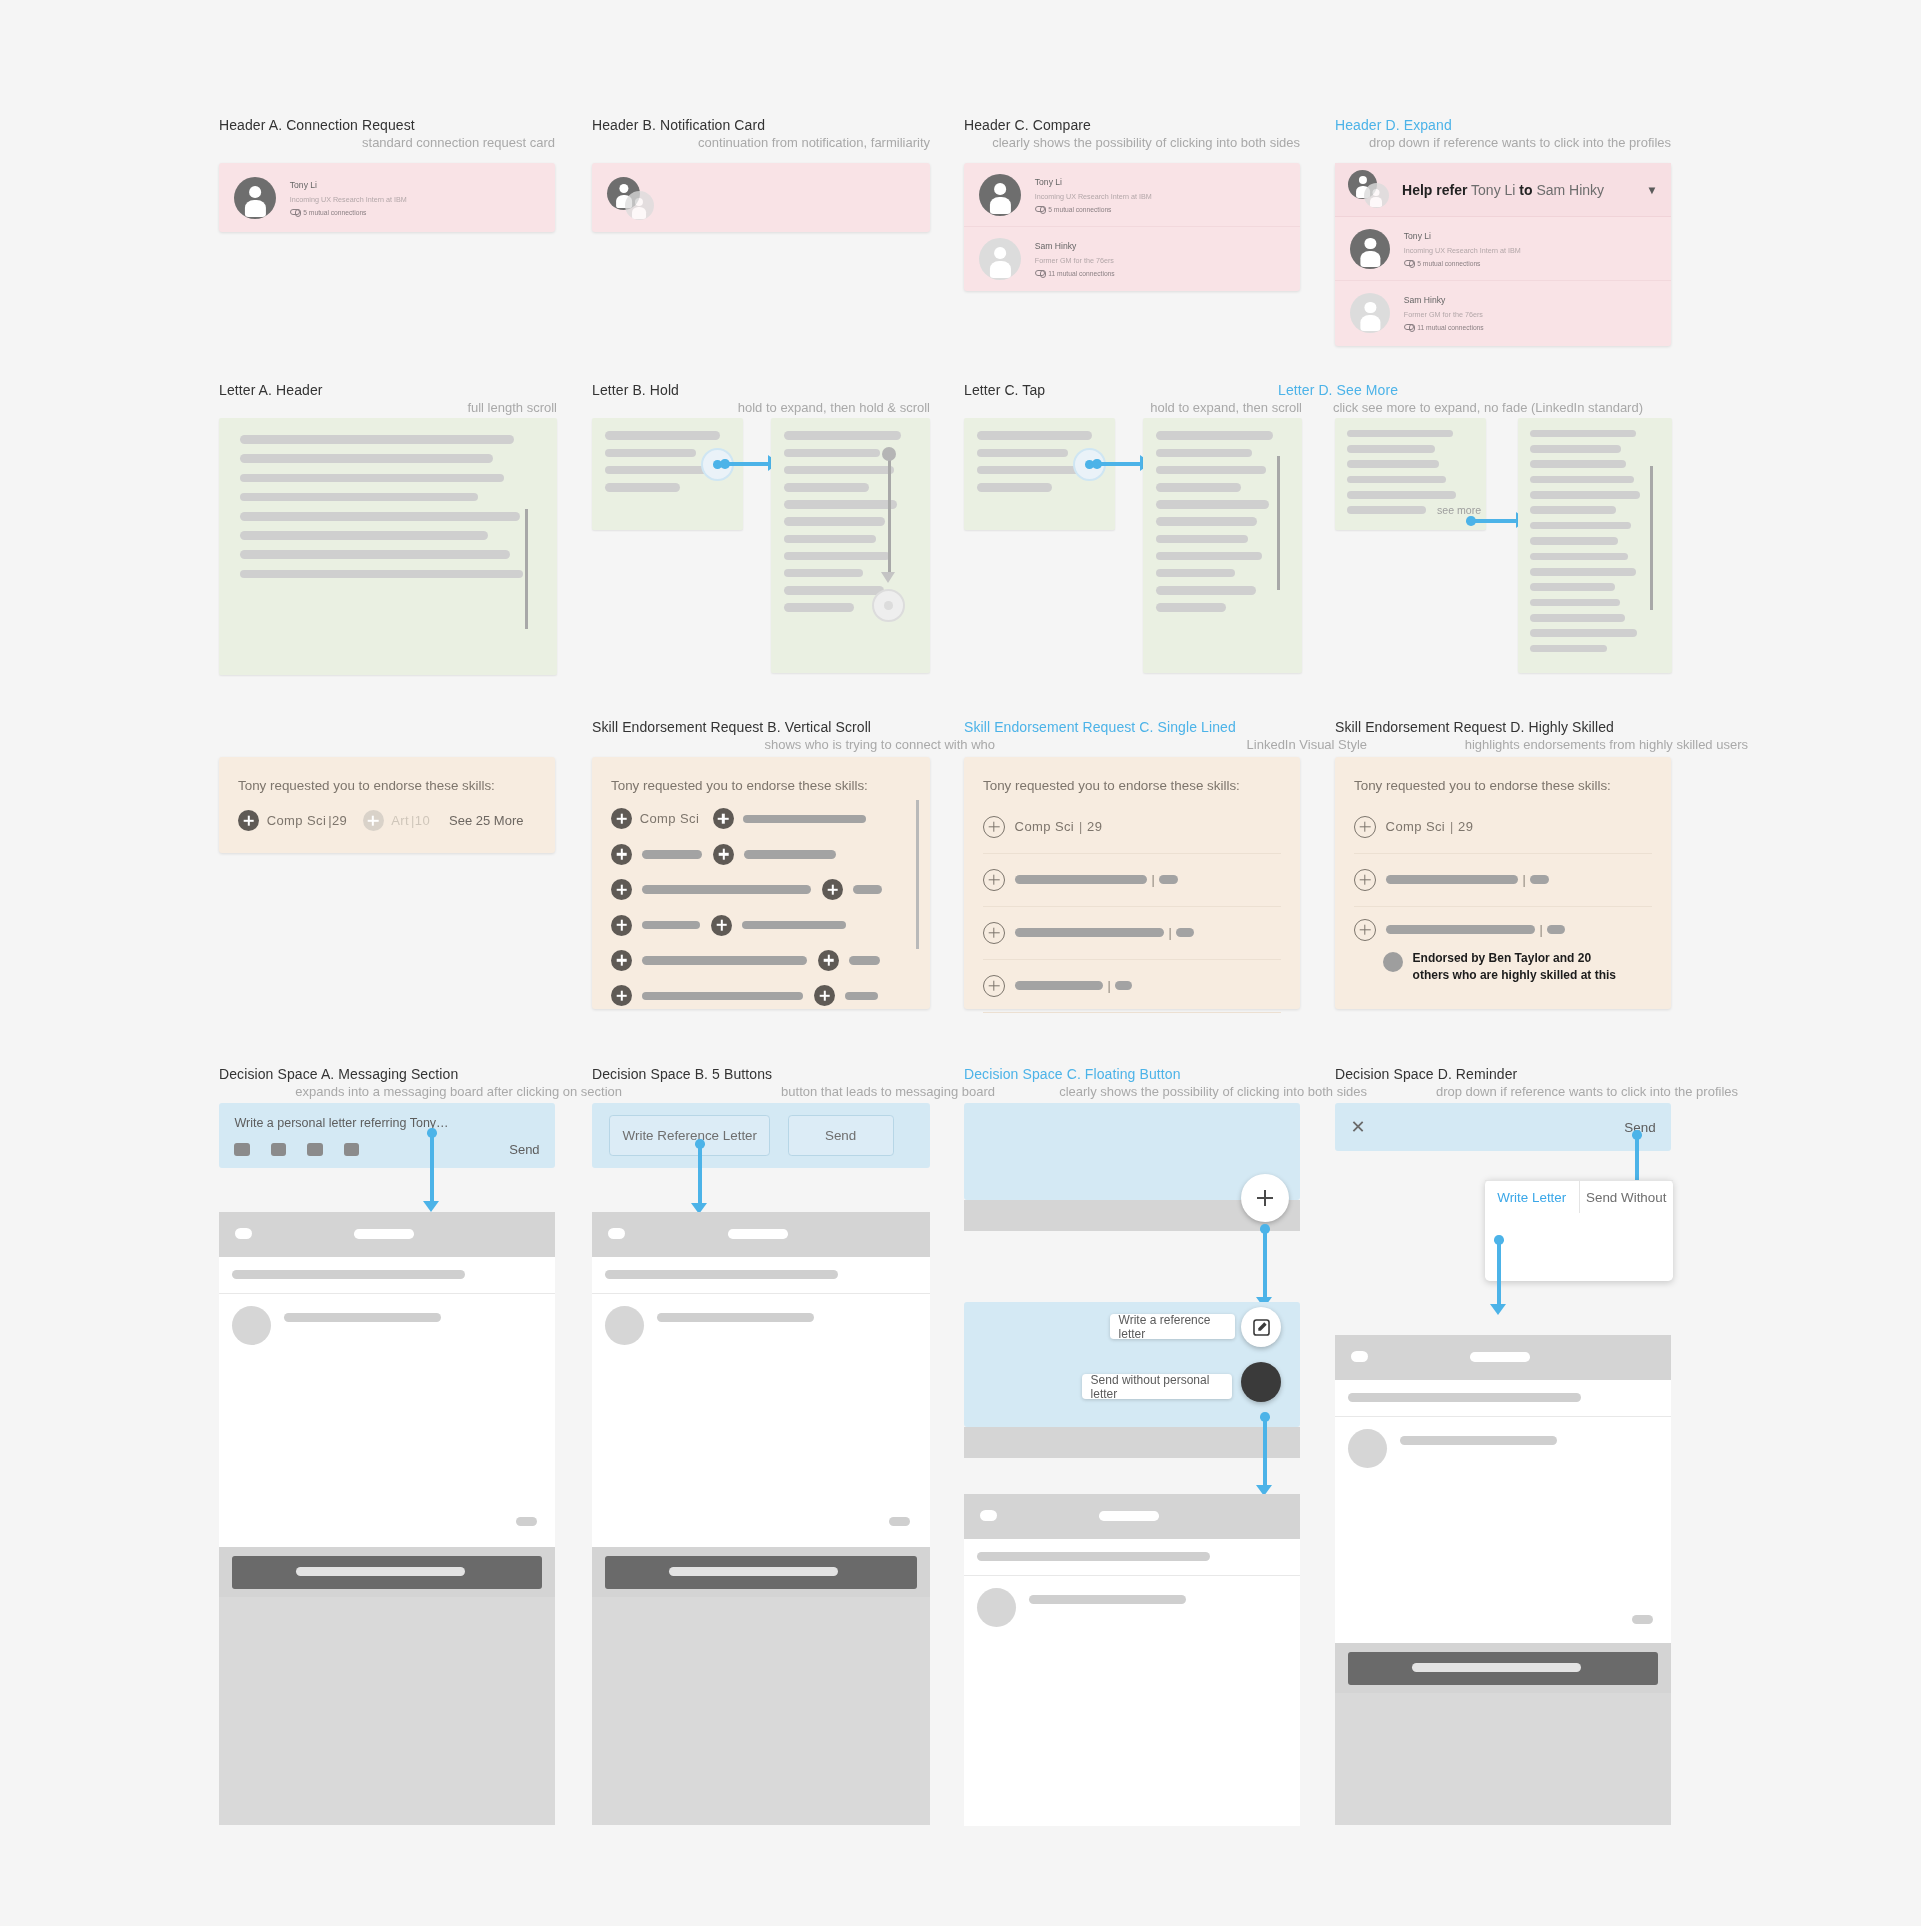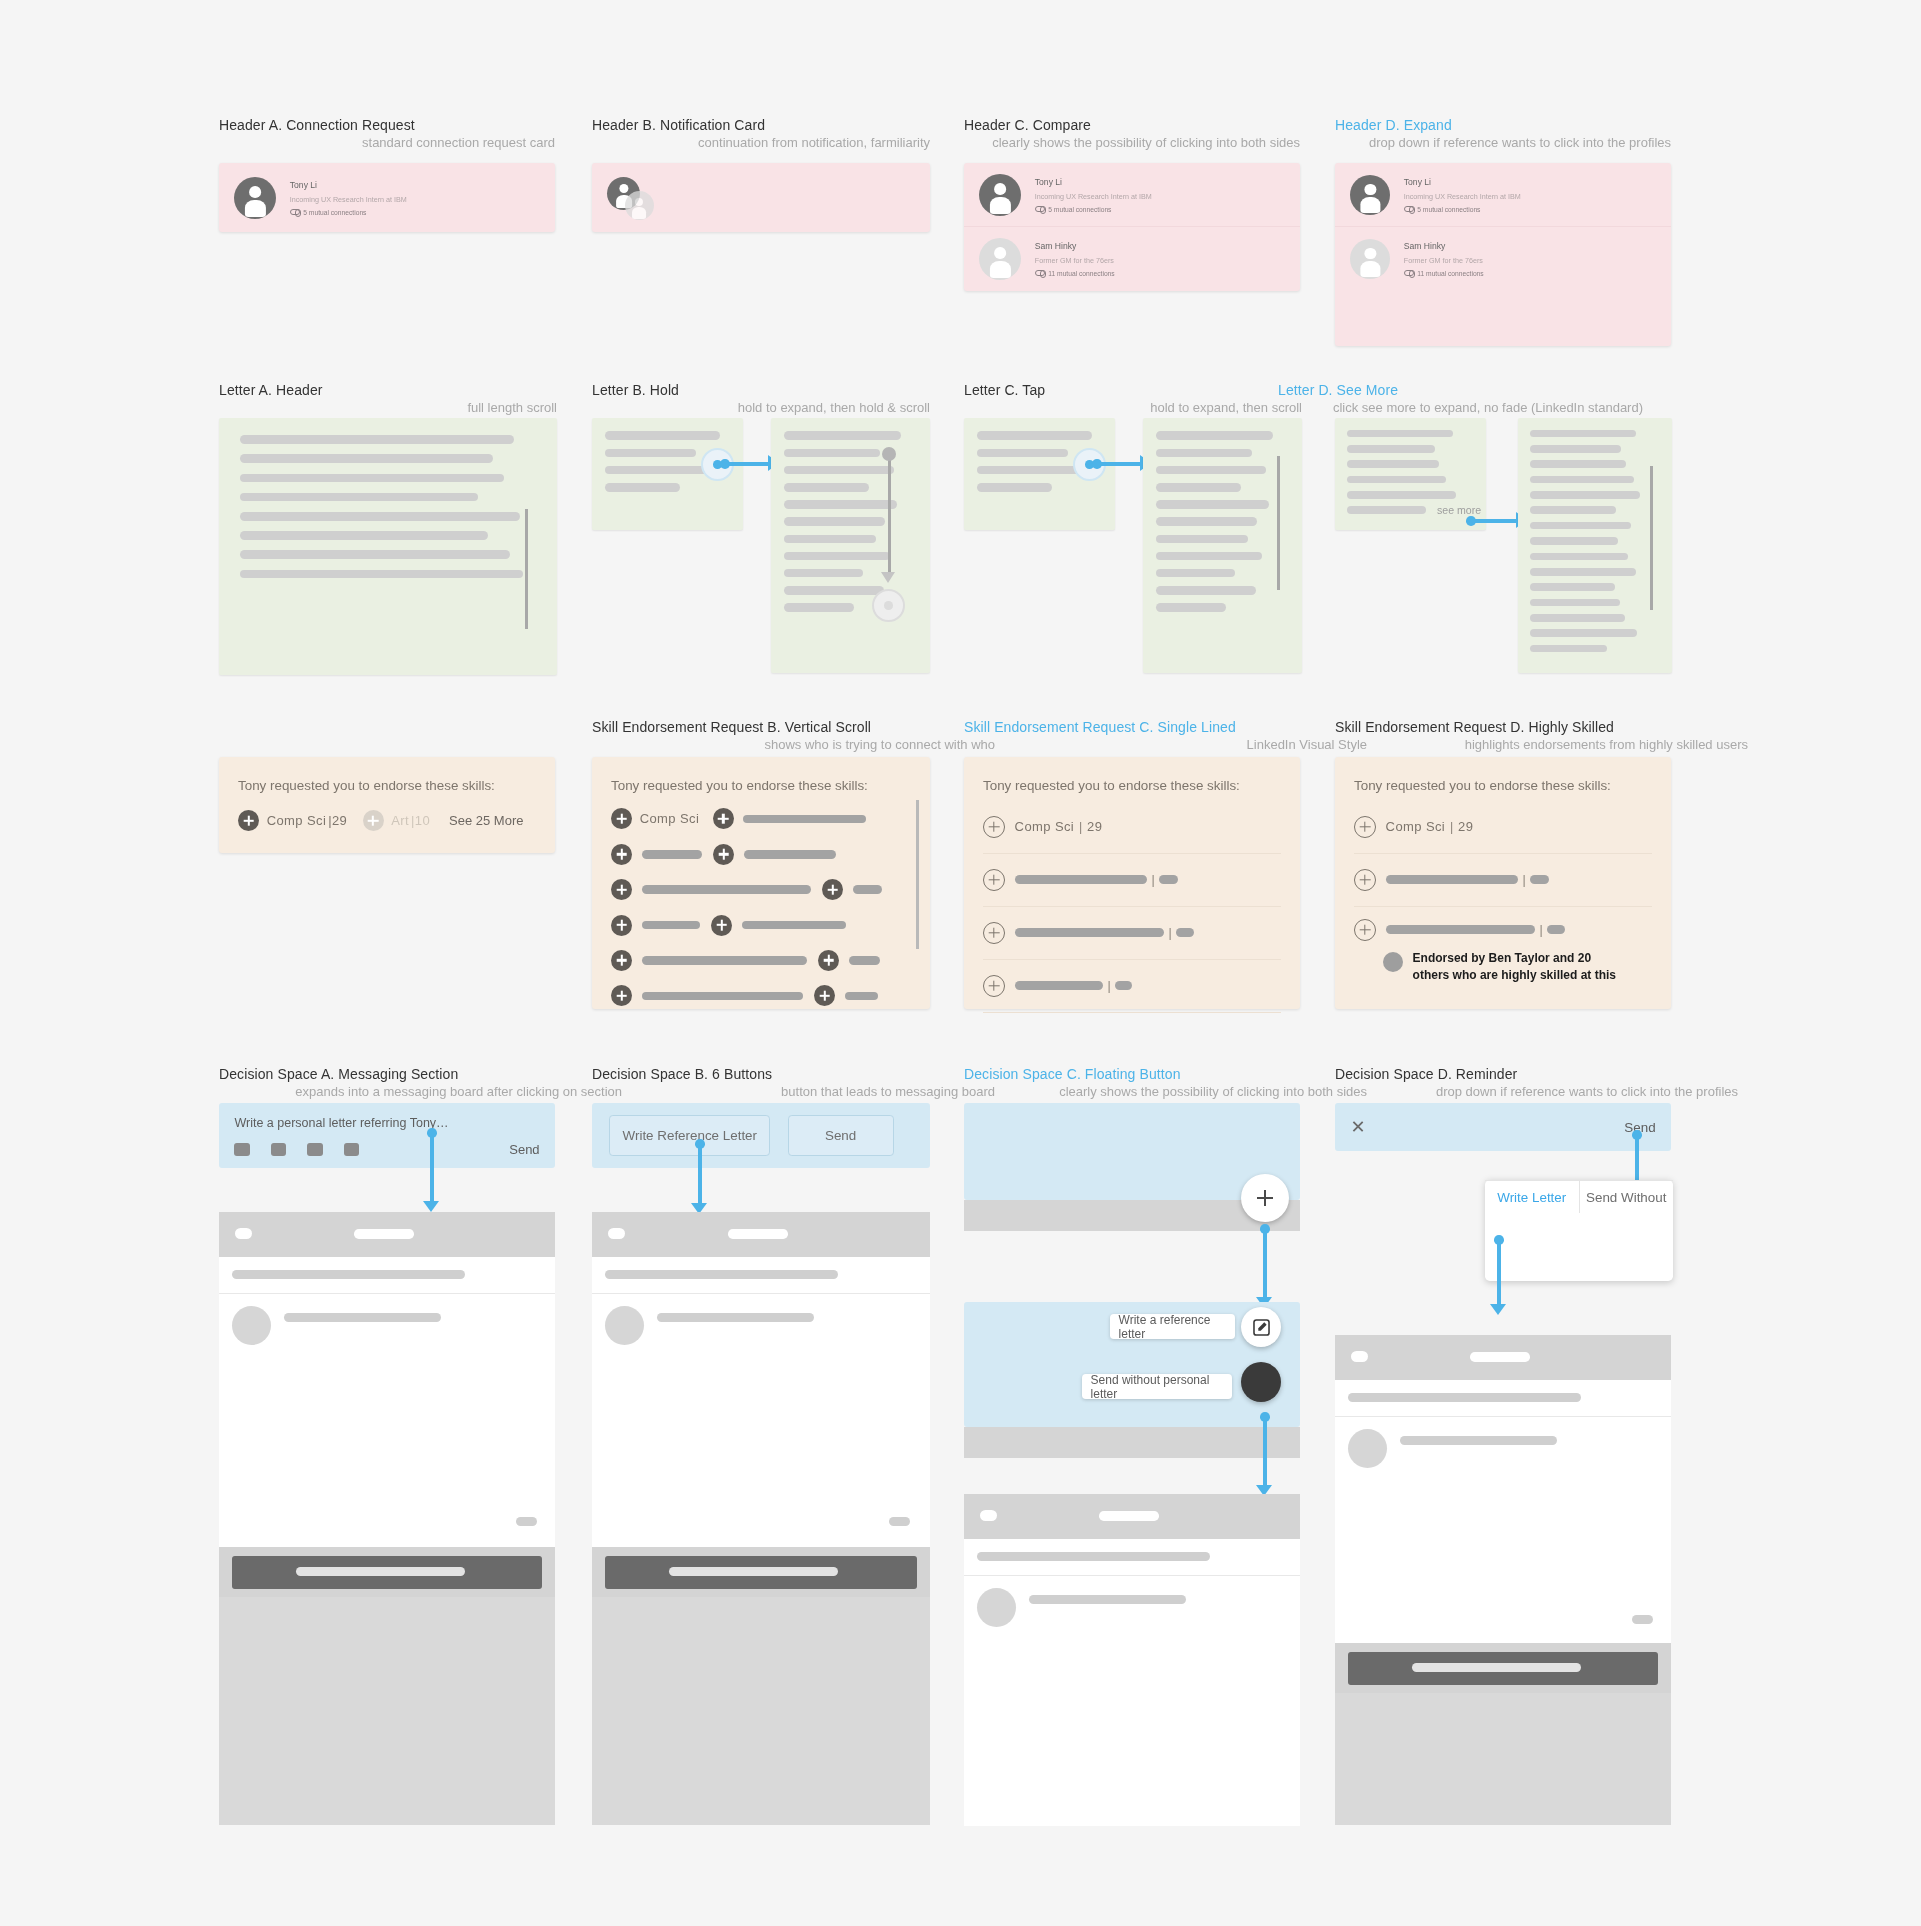--- a/index.html
+++ b/index.html
@@ -167,20 +167,33 @@
         </div>
       </div>
     </div>
   </div>
 
   <div class="col" style="left:1335px; top:117px; width:336px;">
     <div class="sec-title accent">Header D. Expand</div>
     <div class="sec-sub">drop down if reference wants to click into the profiles</div>
     <div class="pink-card" style="margin-top:13.4px; width:336px; height:183px;">
 
+      <div style="height:54px; display:flex; align-items:center; padding:0 13.4px; background:#f7dfe3; border-bottom:1px solid #f0d3d8;">
+        <div style="position:relative; width:46px; height:40px; flex:none;">
+          <div class="avatar" style="width:29px;height:29px;position:absolute;left:0;top:0;"></div>
+          <div class="avatar light" style="width:25px;height:25px;position:absolute;left:15.4px;top:13.4px;opacity:.8;"></div>
+        </div>
+        <div style="margin-left:7.7px; font-size:14px; color:#6d6d6d; white-space:nowrap;">
+          <b style="color:#222;">Help refer</b>
+          <span>Tony Li</span>
+          <b style="color:#222;">to</b>
+          <span>Sam Hinky</span>
+        </div>
+        <div style="margin-left:auto; color:#5b5b5b; font-size:11.5px;">▼</div>
+      </div>
       <div style="height:64px; display:flex; align-items:center; padding:0 15.4px; border-bottom:1px solid #f2d8dc;">
         <div class="avatar" style="width:40px;height:40px;"></div>
         <div style="margin-left:13.4px;">
           <div class="p-name">Tony Li</div>
           <div class="p-title">Incoming UX Research Intern at IBM</div>
           <div class="p-mutual">
             <span class="mut-icon"></span>
             <span>5 mutual connections</span>
           </div>
         </div>
@@ -464,21 +477,21 @@
       <div class="bar" style="position:absolute;left:297px;top:223px;width:21px;height:8.6px;"></div>
     </div>
     <div style="height:50px; background:#d4d4d4; padding:8.6px 13.4px;">
       <div class="phone-footer" style="height:33px; position:relative;">
         <div style="position:absolute;left:64px;top:11.5px;width:169px;height:8.6px;border-radius:4.8px;background:#e3e3e3;"></div>
       </div>
     </div>
   </div>
 
   <div class="col" style="left:592px; top:1066px; width:403px;">
-    <div class="sec-title">Decision Space B. 6 Buttons</div>
+    <div class="sec-title">Decision Space B. 5 Buttons</div>
     <div class="sec-sub">button that leads to messaging board</div>
   </div>
   <div class="blue-card" style="position:absolute; left:592px; top:1103px; width:338px; height:65px; display:flex; align-items:center; padding:0 17.3px; gap:17.3px;">
     <div class="btn-outline" style="width:161px; height:41px;">Write Reference Letter</div>
     <div class="btn-outline" style="width:106px; height:41px;">Send</div>
   </div>
   <div class="arrow-v" style="left:698px; top:1143px; height:60px;"></div>
 
   <div class="phone" style="position:absolute; left:592px; top:1212px; width:338px; height:613px;">
     <div class="phone-bar">

